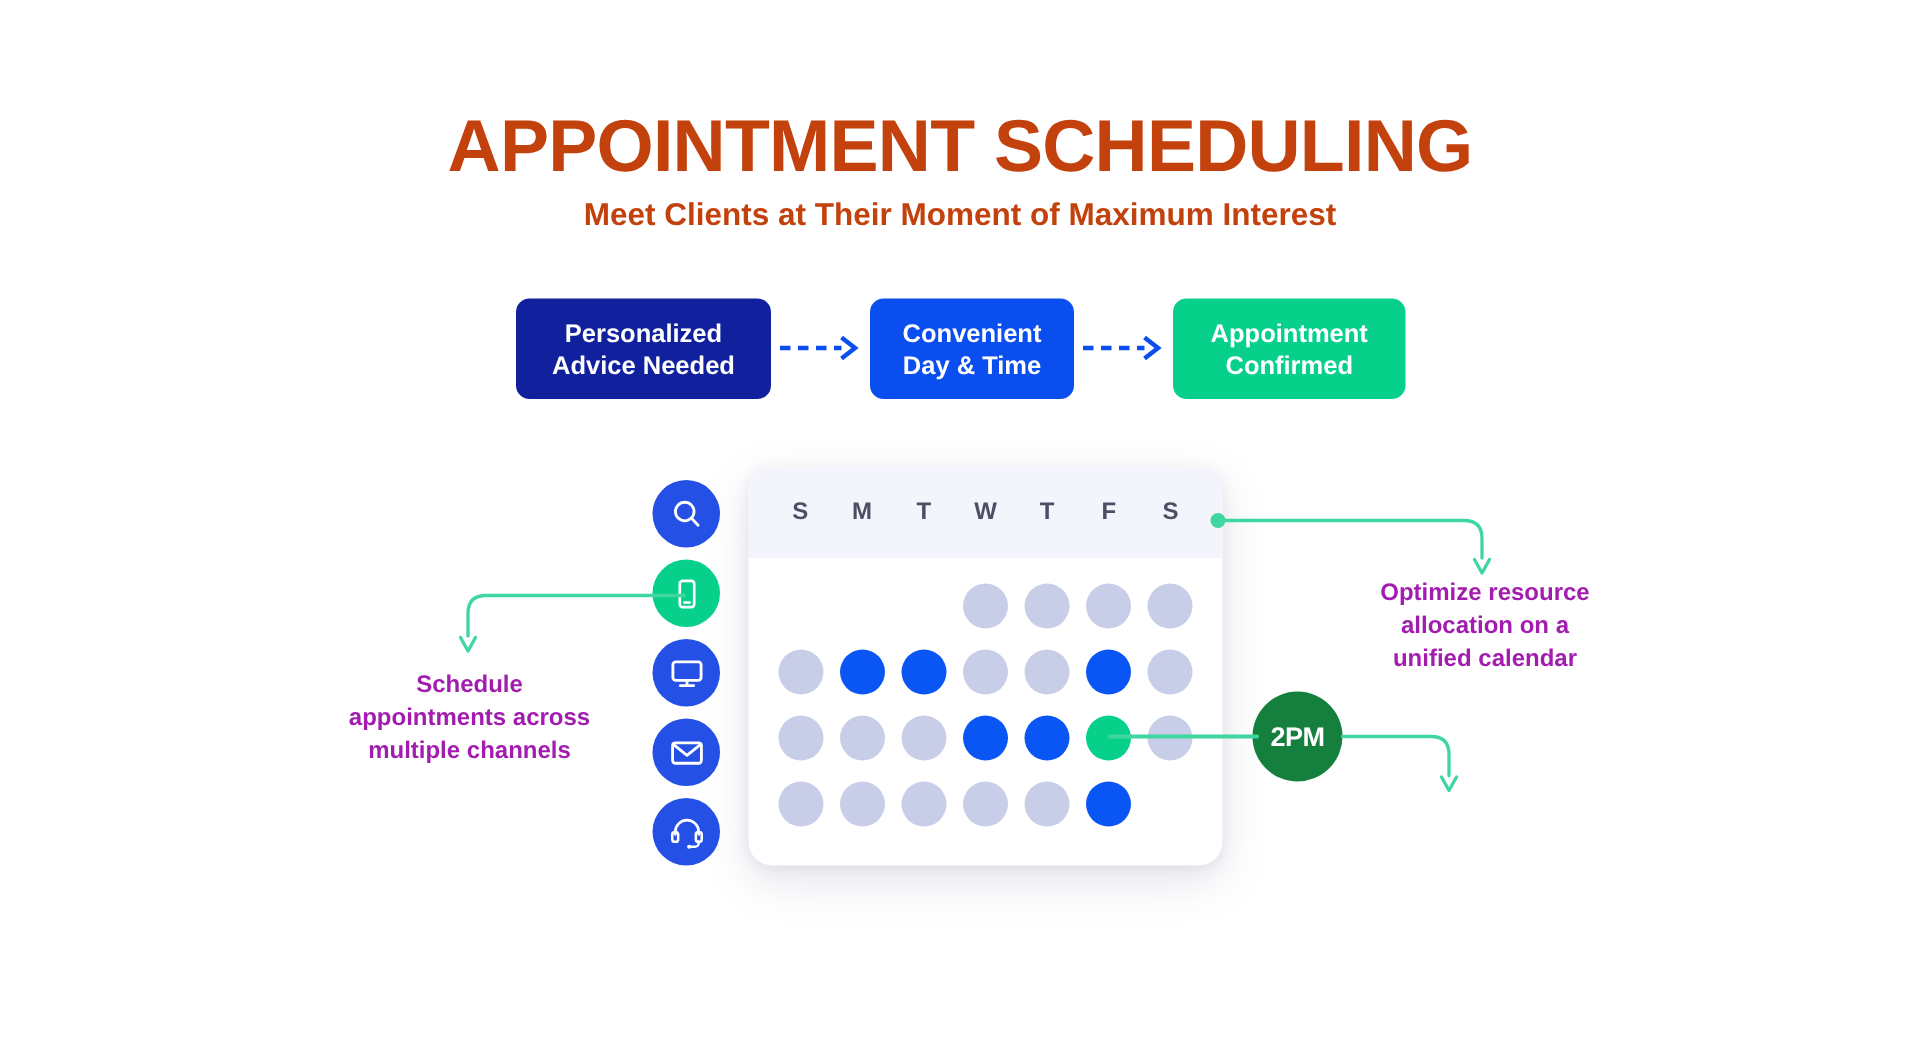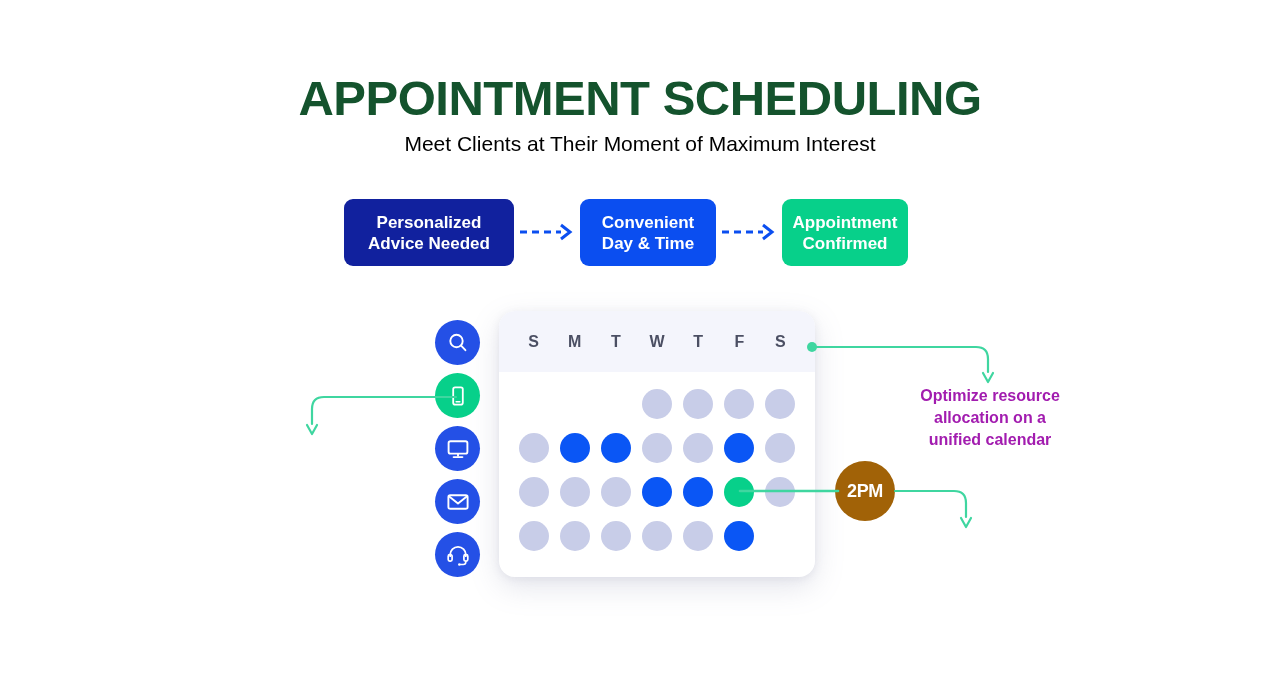--- a/index.html
+++ b/index.html
@@ -24,32 +24,32 @@
   .page-title {
     position: absolute;
     left: 0;
     top: 70px;
     width: 1280px;
     text-align: center;
     font-size: 49px;
     line-height: 56px;
     font-weight: bold;
     letter-spacing: -0.5px;
-    color: #14532d;
+    color: #c2410c;
   }
   .page-subtitle {
     position: absolute;
     left: 0;
     top: 130px;
     width: 1280px;
     text-align: center;
     font-size: 21px;
     line-height: 28px;
-    font-weight: normal;
-    color: #000000;
+    font-weight: bold;
+    color: #c2410c;
   }
 
   
   .flow {
     position: absolute;
     left: 344px;
     top: 199px;
     width: 592px;
     height: 67px;
   }
@@ -65,21 +65,21 @@
     color: #ffffff;
     font-size: 17px;
     line-height: 21px;
     font-weight: bold;
     padding: 0 10px;
     box-sizing: border-box;
     white-space: pre-line;
   }
   .step-0 { left: 0px;   width: 170px; background: #11219e; }
   .step-1 { left: 236px; width: 136px; background: #0b4ef0; }
-  .step-2 { left: 438px; width: 126px; background: #07d08a; }
+  .step-2 { left: 438px; width: 155px; background: #07d08a; }
 
   .flow-arrow {
     position: absolute;
     top: 24px;
     width: 58px;
     height: 18px;
   }
   .flow-arrow-0 { left: 175px; }
   .flow-arrow-1 { left: 377px; }
 
@@ -369,34 +369,37 @@
           <rect x="3.2" y="12.6" width="3.9" height="6.6" rx="1.6" stroke="#ffffff" stroke-width="1.7" fill="none"></rect>
           <rect x="18.9" y="12.6" width="3.9" height="6.6" rx="1.6" stroke="#ffffff" stroke-width="1.7" fill="none"></rect>
           <path d="M20.8 19.2v0.8a2.5 2.5 0 0 1-2.5 2.5h-2.6" stroke="#ffffff" stroke-width="1.6" fill="none" stroke-linecap="round"></path>
           <circle cx="14.4" cy="22.5" r="1.35" fill="#ffffff"></circle>
         </svg>
       </span>
     </div>
 
   </div>
 
-  <div class="time-badge" style="background: #a16207;">2PM</div>
+  <div class="time-badge" style="background: #15803d;">2PM</div>
 
   <svg class="connector" viewBox="0 0 1280 692">
 
     <circle cx="812" cy="347" r="5" fill="#3fd6a0"></circle>
     <path d="M812 347 H976 Q988 347 988 359 V372" fill="none" stroke="#3fd6a0" stroke-width="2.2" stroke-linecap="round"></path>
     <polyline points="983,373 988,382 993,373" fill="none" stroke="#3fd6a0" stroke-width="2.2" stroke-linecap="round" stroke-linejoin="round"></polyline>
 
     <path d="M456 397 H324 Q312 397 312 409 V424" fill="none" stroke="#3fd6a0" stroke-width="2.2" stroke-linecap="round"></path>
     <polyline points="307,425 312,434 317,425" fill="none" stroke="#3fd6a0" stroke-width="2.2" stroke-linecap="round" stroke-linejoin="round"></polyline>
 
     <line x1="740" y1="491" x2="838" y2="491" stroke="#3fd6a0" stroke-width="2.6" stroke-linecap="round"></line>
 
     <path d="M895 491 H954 Q966 491 966 503 V517" fill="none" stroke="#3fd6a0" stroke-width="2.2" stroke-linecap="round"></path>
     <polyline points="961,518 966,527 971,518" fill="none" stroke="#3fd6a0" stroke-width="2.2" stroke-linecap="round" stroke-linejoin="round"></polyline>
   </svg>
 
+  <div class="note note-left">Schedule
+appointments across
+multiple channels</div>
   <div class="note note-right">Optimize resource
 allocation on a
 unified calendar</div>
 
 </div>
 
 </body></html>

